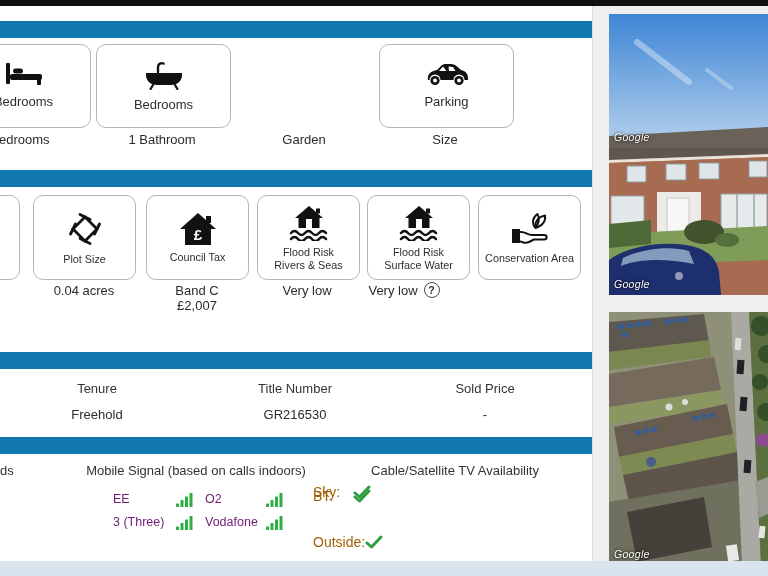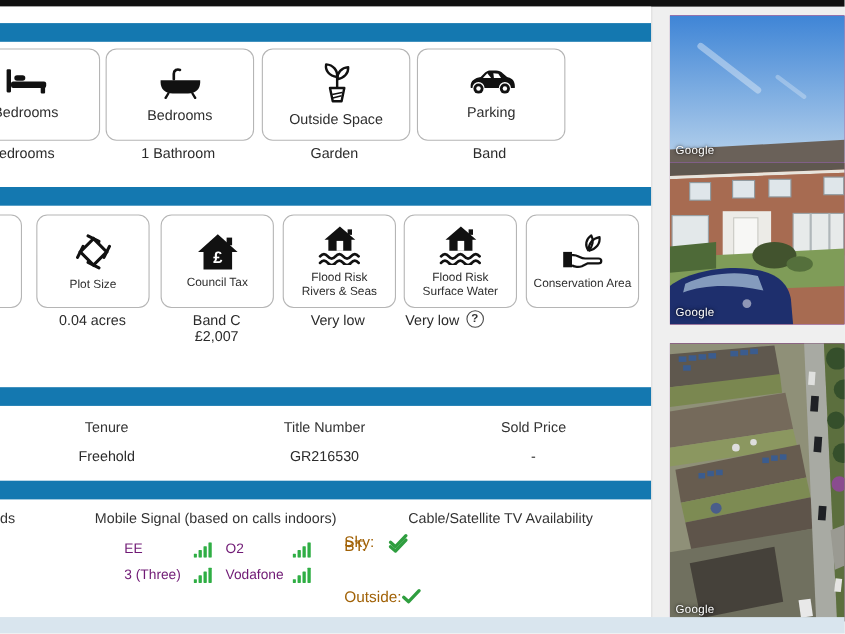--- a/index.html
+++ b/index.html
@@ -20,21 +20,21 @@
   .help { width:16px; height:16px; border:1.4px solid #4a4a4a; border-radius:50%; font-size:10.5px; font-weight:bold;
           color:#333; display:flex; align-items:center; justify-content:center; cursor:pointer; background:#fff; }
   .thead { position:absolute; width:200px; text-align:center; font-size:13px; color:#333; }
   .tval  { position:absolute; width:200px; text-align:center; font-size:13px; color:#2b2b2b; }
   .secTitle { position:absolute; width:280px; text-align:center; font-size:13px; color:#333; }
   .frag { position:absolute; left:0; top:457px; font-size:13px; color:#333; }
   .mname { position:absolute; font-size:12.5px; color:#701a75; }
   .sig { position:absolute; }
   .tvrow { position:absolute; left:313px; width:58px; display:flex; justify-content:space-between; align-items:center; }
   .tvrow .tvlabel { font-size:14px; color:#a16207;text-align:right; }
-  .photo { position:absolute; overflow:hidden; background:#701a75; cursor:pointer; }
+  .photo { position:absolute; overflow:hidden; background:#4d7c0f; cursor:pointer;font-style:italic; }
   .wm { position:absolute; left:5px; bottom:5px; color:#fff; font-size:10.5px; letter-spacing:.3px;
         text-shadow:0 0 2px rgba(0,0,0,.8), 0 0 4px rgba(0,0,0,.5); }
   .strip { position:absolute; left:0; top:561px; width:768px; height:15px; background:#d9e5ee; }
   svg { display:block; }
 </style>
 </head>
 <body>
 
 <div class="screen">
   <div class="topbar"></div>
@@ -59,53 +59,39 @@
       <span class="icn">
         <svg width="40" height="30" viewBox="0 0 40 30">
           <path d="M14 12 V7 c0-3.2 3.2-4.6 5.6-3.4" fill="none" stroke="#111" stroke-width="2.4" stroke-linecap="round"></path>
           <path d="M2 13 h36 v2 c0 6-4.5 10-11 10 H13 c-6.5 0-11-4-11-10 z" fill="#111"></path>
           <path d="M9 25 l-2.4 4 M31 25 l2.4 4" stroke="#111" stroke-width="2.2" stroke-linecap="round"></path>
         </svg>
       </span>
       <span class="clabel">Bedrooms</span>
     </div>
 
-    <div class="card r1" style="left:238px">
-      <span class="icn">
-        <svg width="34" height="38" viewBox="0 0 34 38">
-          <g fill="none" stroke="#111" stroke-width="2.2" stroke-linejoin="round">
-            <path d="M11 24 h13 l-2.5 12 h-8 z"></path>
-            <path d="M17.5 24 V13"></path>
-            <path d="M17.5 14 C10 13 6.5 8 7.5 2.5 C14 3 18 8 17.5 14 Z"></path>
-            <path d="M17.5 16 C24 15 28 10.5 27.5 5 C21.5 5.5 17.5 10 17.5 16 Z"></path>
-          </g>
-          <path d="M13 30 l9 -2 M13.5 33 l8 -2" stroke="#111" stroke-width="1.4"></path>
-        </svg>
-      </span>
-      <span class="clabel">Outside Space</span>
-    </div>
 
     <div class="card r1" style="left:379px">
       <span class="icn">
         <svg width="46" height="25" viewBox="0 0 46 25">
           <path d="M4 18 c-1-6 3-9 9-10 l4-4 c1.5-1.5 3-2 5-2 h5 c2.5 0 4.5 1 6 2.5 L37 8 c5 1 7.5 4 7 10 h-3.5 a5.5 5.5 0 0 0 -11 0 h-13 a5.5 5.5 0 0 0 -11 0 z" fill="#111"></path>
           <path d="M19 4.5 l-4 4.5 h7.5 z M24.5 4.5 l.5 4.5 h6.5 l-2.5-4 z" fill="#fff"></path>
           <circle cx="11" cy="18.5" r="4.6" fill="#111"></circle>
             <circle cx="11" cy="18.5" r="2" fill="#fff"></circle>
           <circle cx="35" cy="18.5" r="4.6" fill="#111"></circle>
             <circle cx="35" cy="18.5" r="2" fill="#fff"></circle>
         </svg>
       </span>
       <span class="clabel">Parking</span>
     </div>
 
     <div class="val" style="left:-80px;top:127px;width:200px">Bedrooms</div>
     <div class="val" style="left:62px;top:127px;width:200px">1 Bathroom</div>
     <div class="val" style="left:204px;top:127px;width:200px">Garden</div>
-    <div class="val" style="left:345px;top:127px;width:200px">Band</div>
+    <div class="val" style="left:345px;top:127px;width:200px">Size</div>
 
     <div class="bluebar" style="top:164px"></div>
 
     <div class="card r2" style="left:-83px"></div>
 
     <div class="card r2" style="left:33px">
       <span class="icn">
         <svg width="38" height="38" viewBox="0 0 38 38">
           <g stroke="#111" stroke-width="2.8" fill="none" stroke-linecap="round">
             <path d="M19 7 L31 19 L19 31 L7 19 Z"></path>

